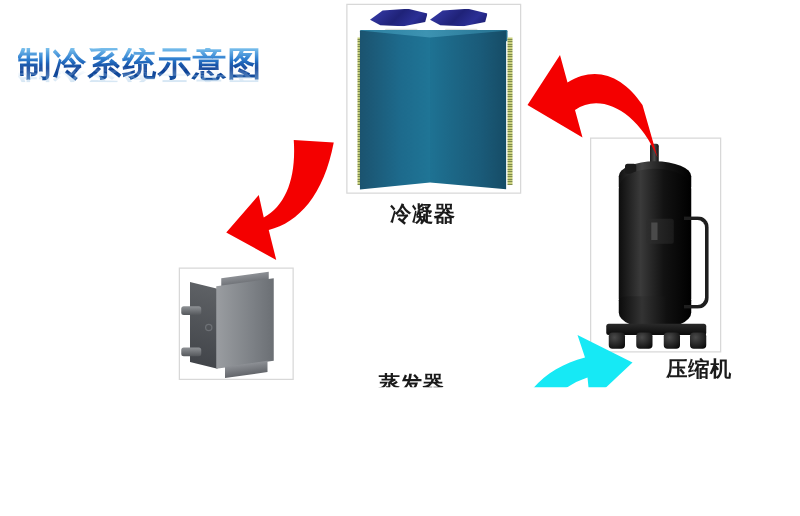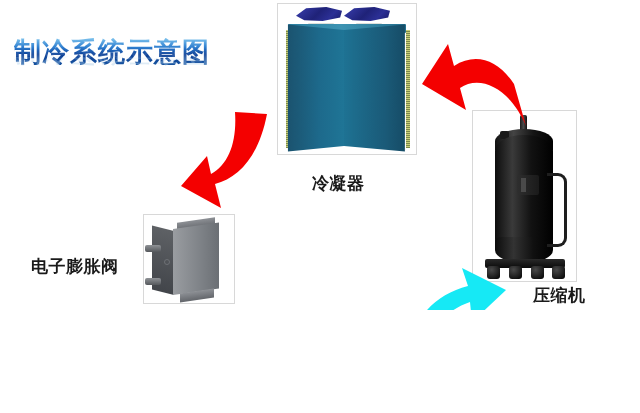--- a/index.html
+++ b/index.html
@@ -62,21 +62,21 @@
   
   .comp-label {
     position: absolute;
     font-family: "DejaVu Sans", "Liberation Sans", sans-serif;
     font-size: 17px;
     font-weight: bold;
     color: #1a1a1a;
     white-space: nowrap;
     letter-spacing: .5px;
   }
-  #label-condenser { left: 312px; top: 160px; margin-top: 12px; }
+  #label-condenser { left: 312px; top: 160px; }
   #label-compressor { left: 533px; top: 284px; }
   #label-expansion { left: 31px; top: 255px; }
   #label-evaporator { left: 303px; top: 296px; }
 
   
   .part {
     position: absolute;
     box-sizing: border-box;
   }
   .thin-frame { border: 1px solid #d8d8d8; }
@@ -352,30 +352,30 @@
 
   <div id="expansion-valve" class="part thin-frame">
     <div class="exv-flange"></div>
     <div class="exv-left-face"></div>
     <div class="exv-front"></div>
     <div class="exv-port top"></div>
     <div class="exv-port bottom"></div>
     <div class="exv-screw"></div>
     <div class="exv-flange bottom"></div>
   </div>
-  <div class="comp-label" id="label-expansion">电子膨胀阀</div>
 
   <div id="evaporator" class="part">
     <div class="evap-coil"></div>
     <div class="evap-coil-side"></div>
     <div class="evap-header"></div>
     <div class="evap-tube" style="top:24px"></div>
     <div class="evap-tube" style="top:31px"></div>
     <div class="evap-tube" style="top:38px"></div>
   </div>
+  <div class="comp-label" id="label-evaporator">蒸发器</div>
 
   <svg id="arrow-compressor-to-condenser" class="arrow-svg" width="120" height="115" viewBox="0 0 120 115">
     <path d="M8 62 L34 22 L40 44 C62 30 84 38 100 62 L112 104 C96 66 66 52 46 66 L52 88 Z" fill="#f40000"></path>
   </svg>
 
   <svg id="arrow-condenser-to-valve" class="arrow-svg" width="115" height="118" viewBox="0 0 115 118">
     <path d="M104 6 C96 48 76 70 52 76 L58 100 L18 78 L44 48 L48 66 C66 56 74 34 72 4 Z" fill="#f40000"></path>
   </svg>
 
   <svg id="arrow-valve-to-evaporator" class="arrow-svg" width="125" height="100" viewBox="0 0 125 100">

